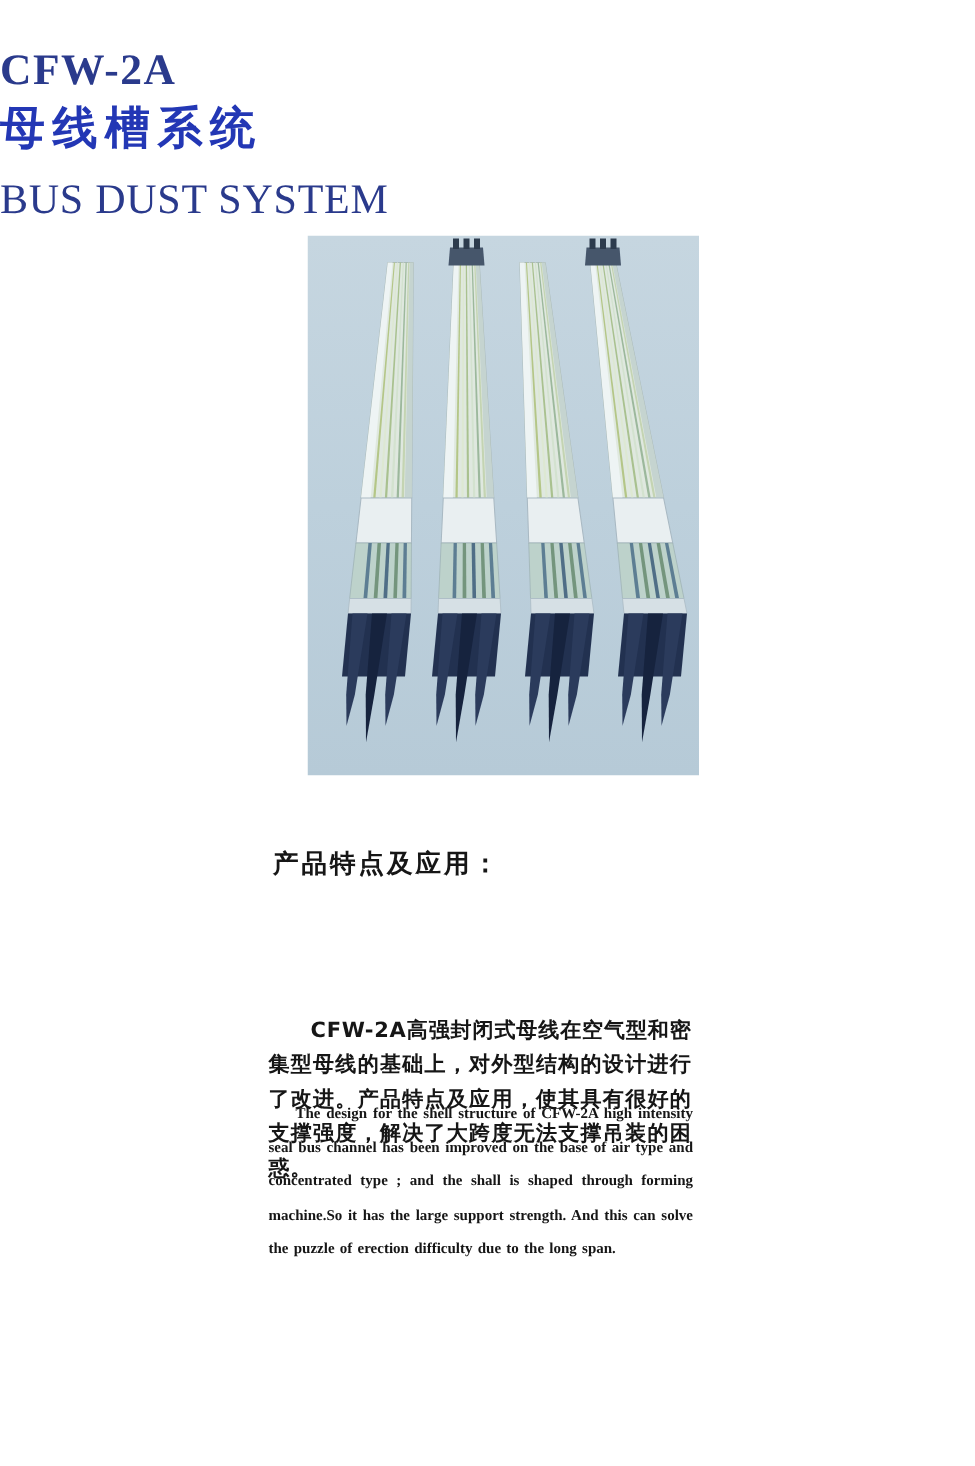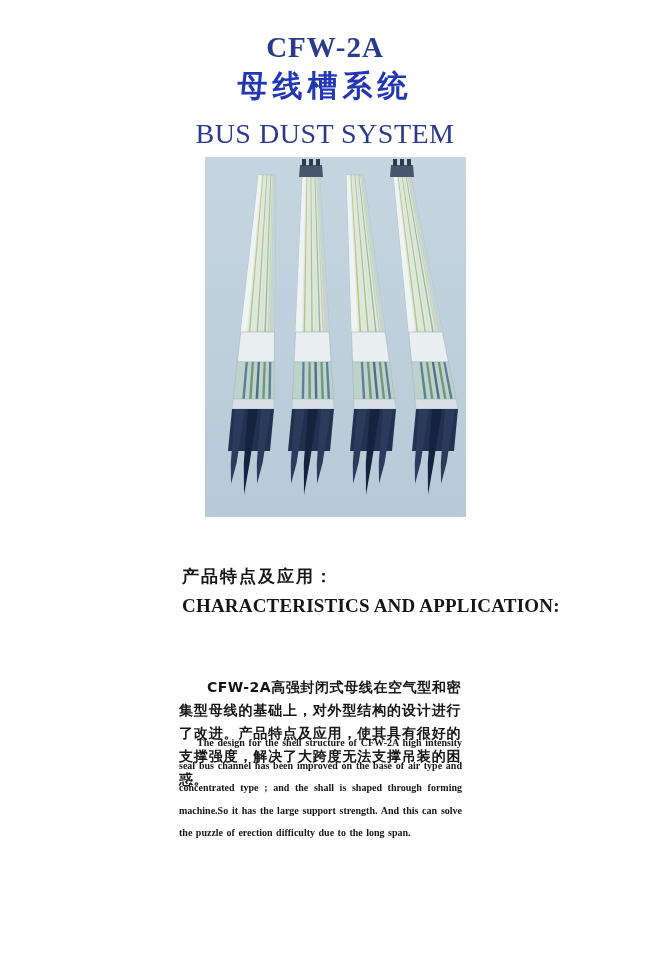--- a/index.html
+++ b/index.html
@@ -12,21 +12,21 @@
   *{margin:0;padding:0;box-sizing:border-box;}
   html,body{background:#888;}
   .page{
     position:relative;
     width:650px;height:977px;
     margin:0 auto;
     background:var(--page-bg);
     overflow:hidden;
     font-family:"DejaVu Sans",sans-serif;
   }
-  .header{position:absolute;top:32px;left:0;right:0;text-align:center;}
+  .header{position:absolute;top:32px;left:0;right:0;text-align:left;}
   .model{
     font-family:"Liberation Serif","DejaVu Serif",serif;
     font-weight:bold;font-size:29px;line-height:1.1;
     color:var(--navy);letter-spacing:1px;
   }
   .title-zh{
     font-family:"DejaVu Sans",sans-serif;
     font-weight:bold;font-size:30px;line-height:1.15;
     color:var(--blue);letter-spacing:5px;margin-top:5px;
   }
@@ -35,21 +35,21 @@
     font-weight:normal;font-size:28px;line-height:1.1;
     color:var(--navy);letter-spacing:0.5px;margin-top:16px;
   }
   .photo{
     position:absolute;left:205px;top:157px;width:261px;height:360px;
   }
   .photo svg{display:block;width:261px;height:360px;}
   .sec{position:absolute;left:182px;top:566px;}
   .sec-zh{
     font-size:17px;font-weight:bold;color:var(--ink);
-    letter-spacing:2px;line-height:1.2;
+    letter-spacing:2px;line-height:1.2;text-align:center;
   }
   .sec-en{
     font-family:"Liberation Serif","DejaVu Serif",serif;
     font-size:19px;font-weight:600;color:var(--ink);
     margin-top:9px;letter-spacing:0.2px;line-height:1.2;
   }
   .para-zh{
     position:absolute;left:179px;top:676px;width:282px;
     font-size:14px;font-weight:bold;color:var(--ink);
     line-height:23px;text-align:justify;text-indent:2em;
@@ -182,20 +182,19 @@
           <polygon points="186.0,8.0 208.0,8.0 209.0,20.0 185.0,20.0" fill="#46566b"></polygon>
           <polygon points="188.0,2.0 192.0,2.0 192.0,9.0 188.0,9.0" fill="#2c3b4d"></polygon>
           <polygon points="195.0,2.0 199.0,2.0 199.0,9.0 195.0,9.0" fill="#2c3b4d"></polygon>
           <polygon points="202.0,2.0 206.0,2.0 206.0,9.0 202.0,9.0" fill="#2c3b4d"></polygon>
         </g>
     </svg>
   </figure>
 
   <section class="sec">
     <h2 class="sec-zh">产品特点及应用：</h2>
-    <h3 class="sec-en">CHARACTERISTICS AND APPLICATION:</h3>
   </section>
 
   <p class="para-zh">CFW-2A高强封闭式母线在空气型和密集型母线的基础上，对外型结构的设计进行了改进。产品特点及应用，使其具有很好的支撑强度，解决了大跨度无法支撑吊装的困惑。</p>
   <p class="para-en">The design for the shell structure of CFW-2A high intensity seal bus channel has been improved on the base of air type and concentrated type ; and the shall is shaped through forming machine.So it has the large support strength. And this can solve the puzzle of erection difficulty due to the long span.</p>
 
 
 </div>
 
 </body></html>

